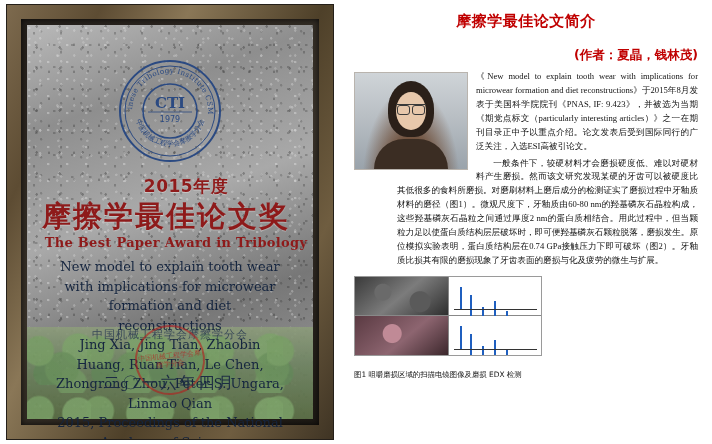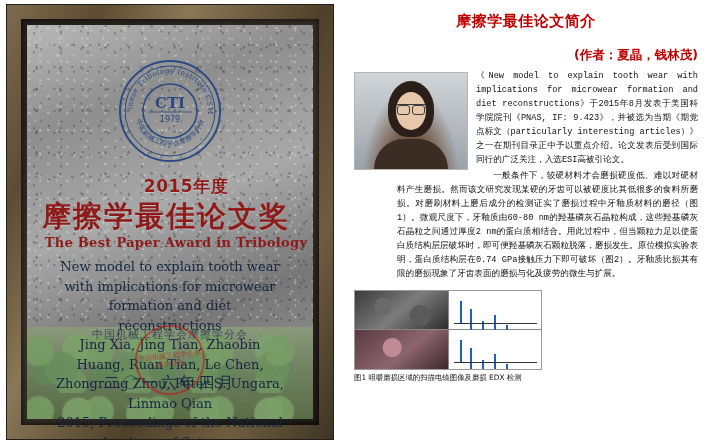--- a/index.html
+++ b/index.html
@@ -264,21 +264,21 @@
   .portrait .glasses:after { right: 1px; }
   .portrait .body {
     position: absolute;
     left: 50%; bottom: 0;
     transform: translateX(-50%);
     width: 74px; height: 30px;
     border-radius: 36px 36px 0 0;
     background: #3b2d23;
   }
   .para {
-    font-family: Liberation Mono, monospace;
+    font-family: Liberation Serif, serif;
     font-size: 8.6px;
     line-height: 1.62;
     color: #111111;
     text-align: justify;
     margin: 0 0 3px 0;
     padding-left: 43px;
   }
   .para.indent { text-indent: 2em; }
   .clear { clear: both; }
 
@@ -355,21 +355,21 @@
   .afm-scale {
     flex: 0 0 16px;
     background: linear-gradient(180deg, #ffffff 0%, #ffd37a 20%, #d4780f 55%, #5a2604 85%, #1b0c01 100%);
     border-left: 1px solid #777;
   }
   .fig-cap {
     font-family: "DejaVu Sans", sans-serif;
     font-size: 7.4px;
     line-height: 1.45;
     color: #111;
-    margin-top: 3px;
+    margin-top: 14px;
     text-align: left;
   }
 </style>
 </head>
 <body>
 
 <div class="page">
 
   <div class="plaque-pane">
     <div class="plaque-photo">

